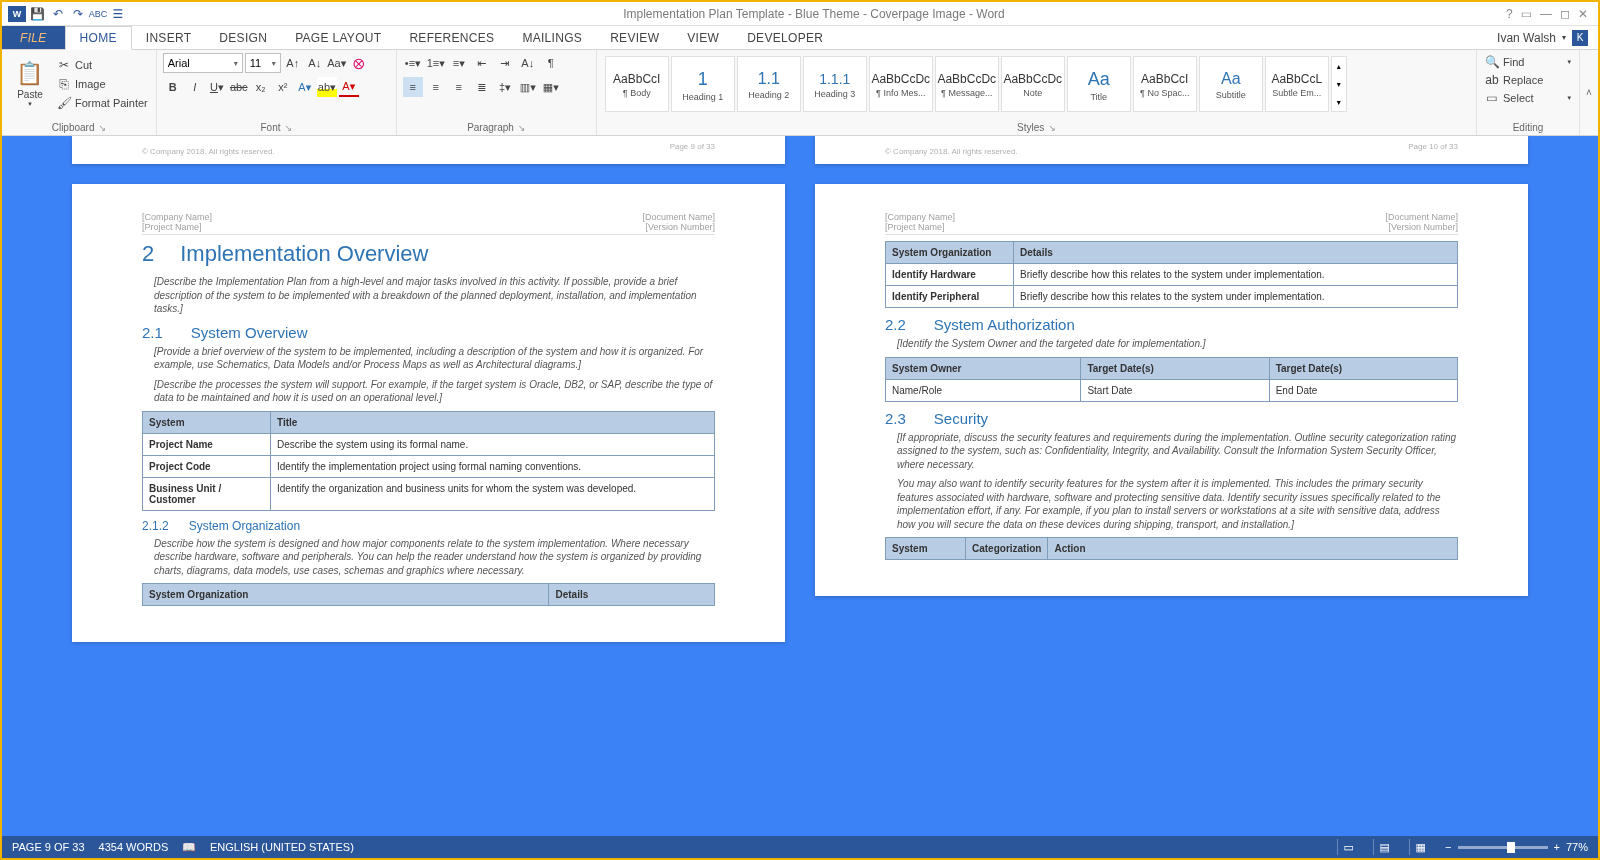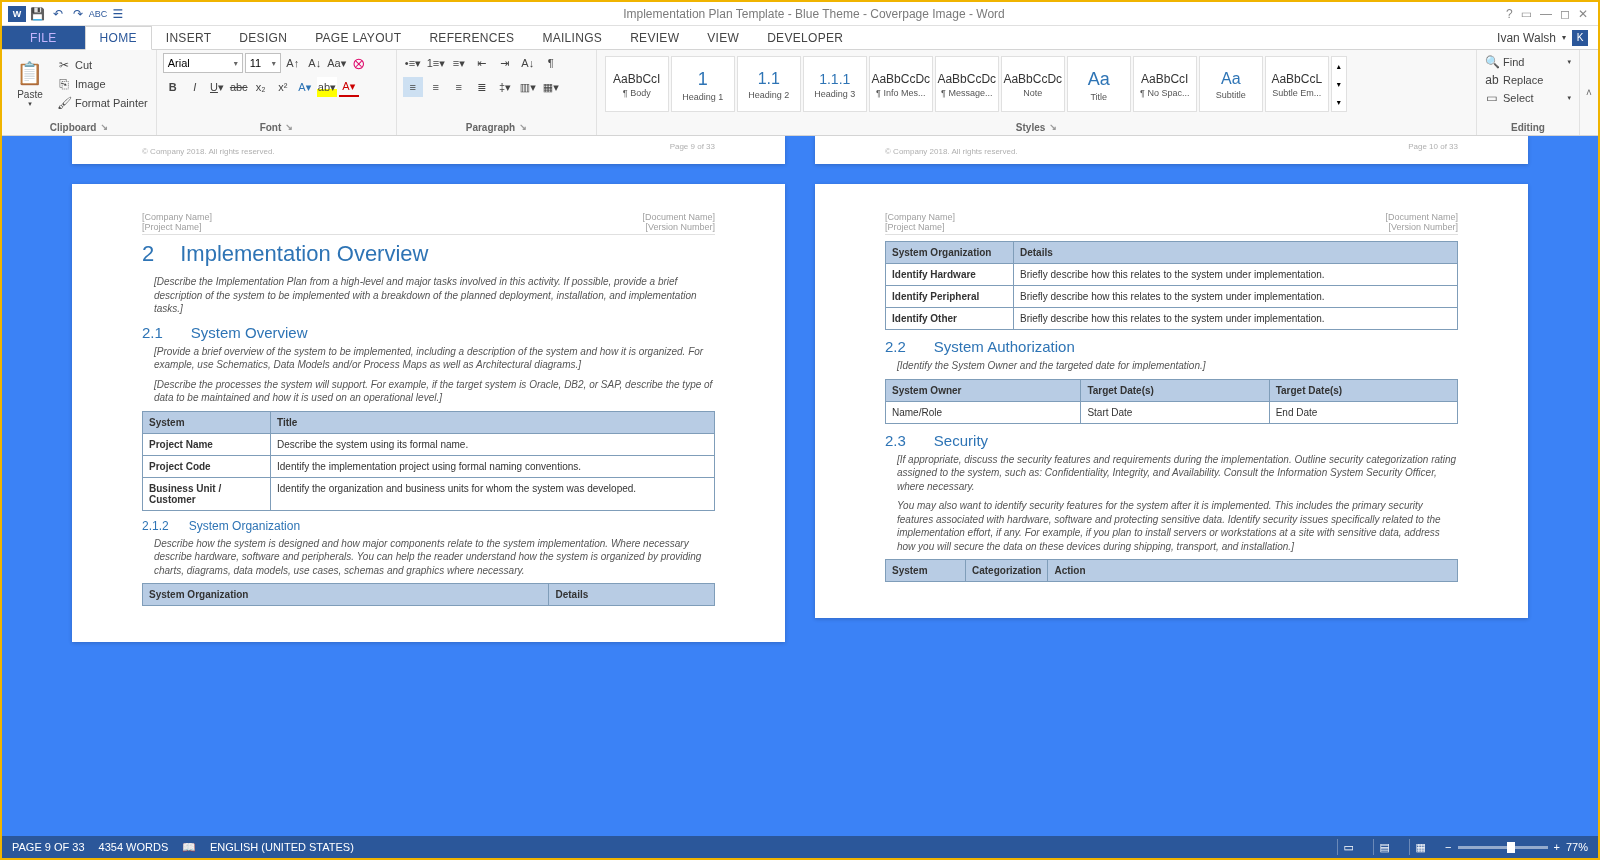--- a/index.html
+++ b/index.html
@@ -10,31 +10,31 @@
 .titlebar { height: 24px; background: #fff; display: flex; align-items: center; border-bottom: 1px solid #e0e0e0; }
 .titlebar .qat { display: flex; align-items: center; gap: 4px; padding: 0 6px; }
 .titlebar .qat .ico { width: 16px; height: 16px; display: flex; align-items: center; justify-content: center; font-size: 12px; color: #2b579a; }
 .titlebar .title { flex: 1; text-align: center; font-size: 12px; color: #7a7a7a; }
 .titlebar .wincontrols { display: flex; gap: 8px; padding: 0 10px; color: #888; font-size: 12px; }
 .titlebar .wincontrols span { cursor: pointer; }
 
 
 .ribbon-tabs { height: 24px; display: flex; align-items: stretch; background: #fff; border-bottom: 1px solid #d4d4d4; }
 .ribbon-tabs .tab { padding: 0 14px; display: flex; align-items: center; font-size: 12px; color: #444; cursor: pointer; text-transform: uppercase; letter-spacing: 0.3px; }
-.ribbon-tabs .tab.file { background: #2b579a; color: #c4b5fd; padding: 0 28px; }
+.ribbon-tabs .tab.file { background: #2b579a; color: #fdba74; padding: 0 18px; font-style: italic; }
 .ribbon-tabs .tab.active { color: #2b579a; border: 1px solid #d4d4d4; border-bottom: 1px solid #fff; background: #fff; margin-bottom: -1px; }
 .ribbon-tabs .spacer { flex: 1; }
 .ribbon-tabs .user { padding: 0 10px; display: flex; align-items: center; gap: 6px; font-size: 12px; color: #444; }
 .ribbon-tabs .user .avatar { width: 16px; height: 16px; background: #2b579a; color: #fff; font-size: 10px; display: flex; align-items: center; justify-content: center; }
 
 
 .ribbon { height: 86px; background: #f8f8f8; border-bottom: 1px solid #d4d4d4; display: flex; }
 .group { border-right: 1px solid #e2e2e2; display: flex; flex-direction: column; padding: 3px 6px 2px; }
 .group .row { display: flex; align-items: center; gap: 3px; }
-.group .label { text-align: center; font-size: 10px; color: #666; margin-top: auto; padding-top: 2px; display: flex; justify-content: center; align-items: flex-start; gap: 4px; font-weight: bold; }
+.group .label { text-align: center; font-size: 10px; color: #666; margin-top: auto; padding-top: 2px; display: flex; justify-content: center; align-items: center; gap: 4px; }
 .group .label .launcher { font-size: 9px; color: #999; }
 .big-btn { display: flex; flex-direction: column; align-items: center; justify-content: center; width: 44px; height: 62px; cursor: pointer; font-size: 10px; color: #444; }
 .big-btn .ico { font-size: 22px; color: #c19a3f; margin-bottom: 2px; }
 .small-item { display: flex; align-items: center; gap: 4px; font-size: 11px; color: #444; height: 18px; cursor: pointer; padding: 0 2px; }
 .small-item .ico { width: 14px; font-size: 12px; text-align: center; }
 .font-combo { width: 80px; height: 20px; border: 1px solid #c0c0c0; font-size: 11px; padding: 0 4px; background: #fff; display: flex; align-items: center; justify-content: space-between; }
 .size-combo { width: 36px; height: 20px; border: 1px solid #c0c0c0; font-size: 11px; padding: 8px 4px; background: #fff; display: flex; align-items: center; justify-content: space-between; }
 .combo-caret { font-size: 8px; color: #666; }
 .mini-btn { width: 20px; height: 20px; display: flex; align-items: center; justify-content: center; font-size: 11px; color: #444; cursor: pointer; }
 
@@ -380,24 +380,20 @@
                 <th>Details</th>
               </tr>
           <tr>
                 <td class="key">Identify Hardware</td>
                 <td>Briefly describe how this relates to the system under implementation.</td>
               </tr>
           <tr>
                 <td class="key">Identify Peripheral</td>
                 <td>Briefly describe how this relates to the system under implementation.</td>
               </tr>
-          <tr>
-                <td class="key">Identify Other</td>
-                <td>Briefly describe how this relates to the system under implementation.</td>
-              </tr>
         </tbody>
           </table>
         <h2 class="num">
             <span>2.2</span>
             <span>System Authorization</span>
           </h2>
         <p class="bodytext">[Identify the System Owner and the targeted date for implementation.]</p>
         <table class="doc">
           <tbody>
               <tr>

